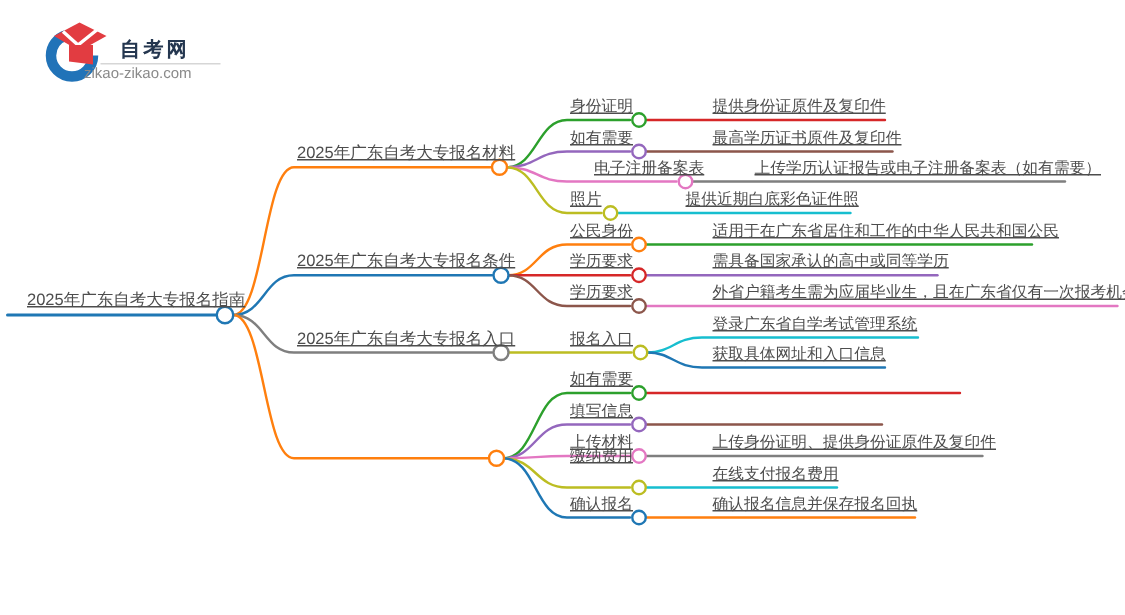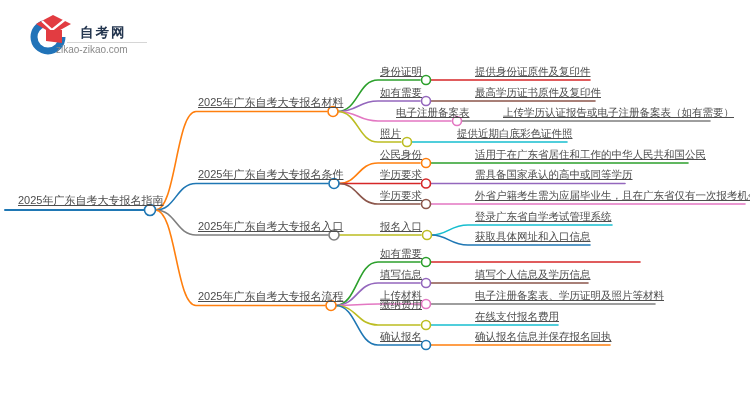--- a/index.html
+++ b/index.html
@@ -100,21 +100,20 @@
     <div class="logo-title">自考网</div>
     <div class="logo-divider"></div>
     <div class="logo-domain">zikao-zikao.com</div>
   </div>
 
   <div class="lbl lbl-l1" style="left:18px;top:194px">2025年广东自考大专报名指南</div>
 
   <div class="lbl lbl-l1" style="left:198px;top:96px">2025年广东自考大专报名材料</div>
   <div class="lbl lbl-l1" style="left:198px;top:168px">2025年广东自考大专报名条件</div>
   <div class="lbl lbl-l1" style="left:198px;top:220px">2025年广东自考大专报名入口</div>
-  <div class="lbl lbl-l1" style="left:198px;top:290px">2025年广东自考大专报名流程</div>
 
   <div class="lbl" style="left:380px;top:65px">身份证明</div>
   <div class="lbl" style="left:380px;top:86px">如有需要</div>
   <div class="lbl" style="left:396px;top:106px">电子注册备案表</div>
   <div class="lbl" style="left:380px;top:127px">照片</div>
   <div class="lbl" style="left:380px;top:148px">公民身份</div>
   <div class="lbl" style="left:380px;top:168px">学历要求</div>
   <div class="lbl" style="left:380px;top:189px">学历要求</div>
   <div class="lbl" style="left:380px;top:220px">报名入口</div>
   <div class="lbl" style="left:380px;top:247px">如有需要</div>
@@ -125,18 +124,17 @@
 
   <div class="lbl" style="left:475px;top:65px">提供身份证原件及复印件</div>
   <div class="lbl" style="left:475px;top:86px">最高学历证书原件及复印件</div>
   <div class="lbl" style="left:503px;top:106px">上传学历认证报告或电子注册备案表（如有需要）</div>
   <div class="lbl" style="left:457px;top:127px">提供近期白底彩色证件照</div>
   <div class="lbl" style="left:475px;top:148px">适用于在广东省居住和工作的中华人民共和国公民</div>
   <div class="lbl" style="left:475px;top:168px">需具备国家承认的高中或同等学历</div>
   <div class="lbl" style="left:475px;top:189px">外省户籍考生需为应届毕业生，且在广东省仅有一次报考机会</div>
   <div class="lbl" style="left:475px;top:230px">获取具体网址和入口信息</div>
   <div class="lbl" style="left:475px;top:210px">登录广东省自学考试管理系统</div>
-  <div class="lbl" style="left:475px;top:268px">填写个人信息及学历信息</div>
-  <div class="lbl" style="left:475px;top:289px">电子注册备案表、学历证明及照片等材料</div>
+  <div class="lbl" style="left:475px;top:289px">上传身份证明、提供身份证原件及复印件</div>
   <div class="lbl" style="left:475px;top:310px">在线支付报名费用</div>
   <div class="lbl" style="left:475px;top:330px">确认报名信息并保存报名回执</div>
 
 </div>
 
 </body></html>

